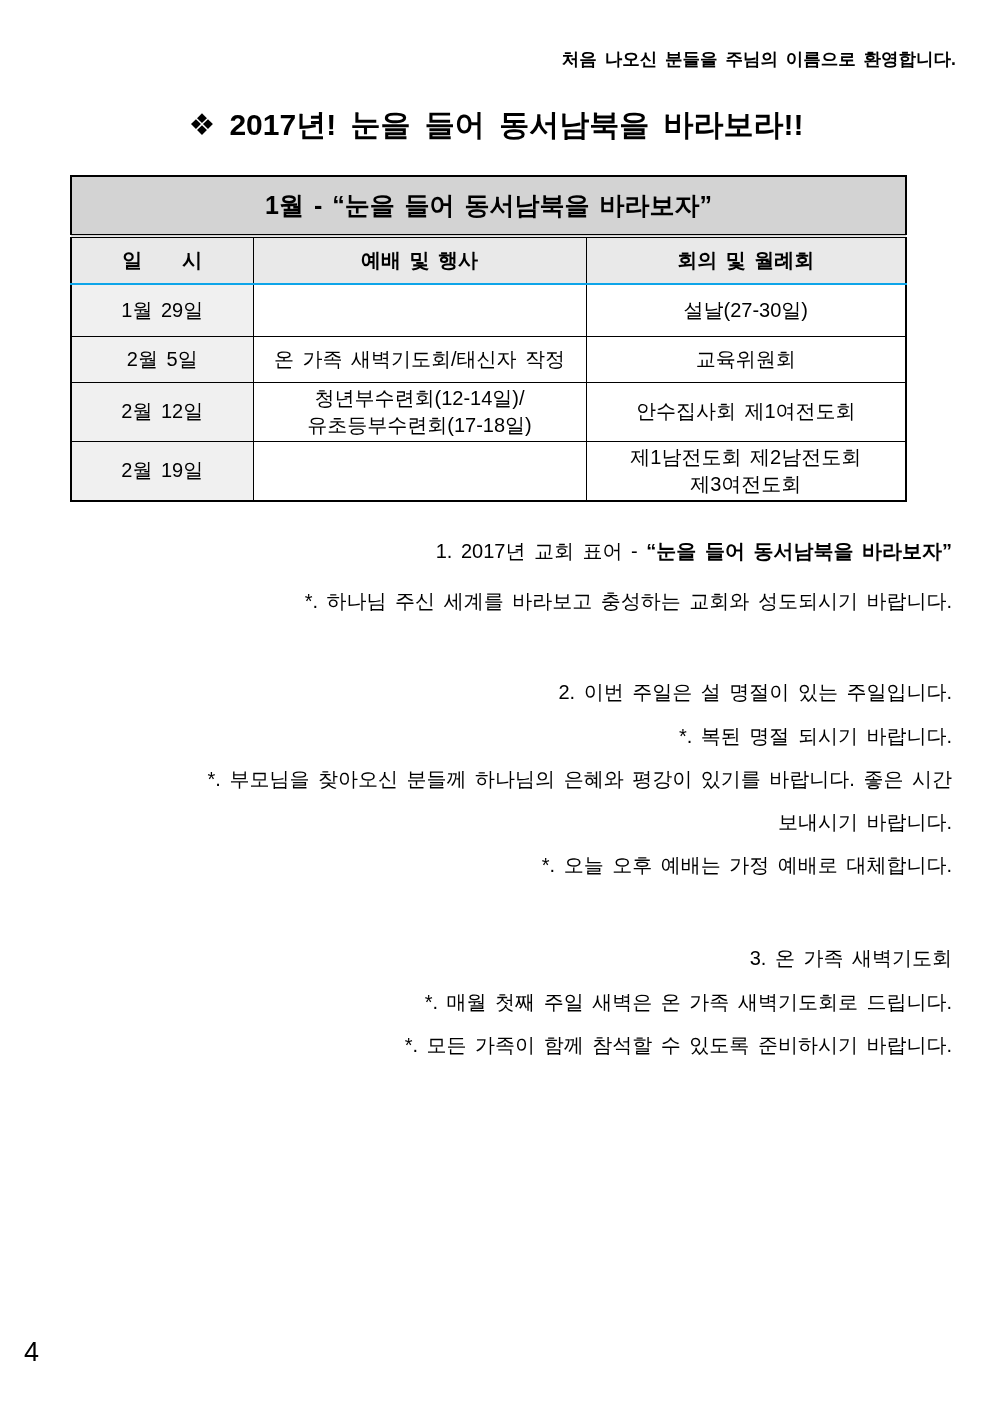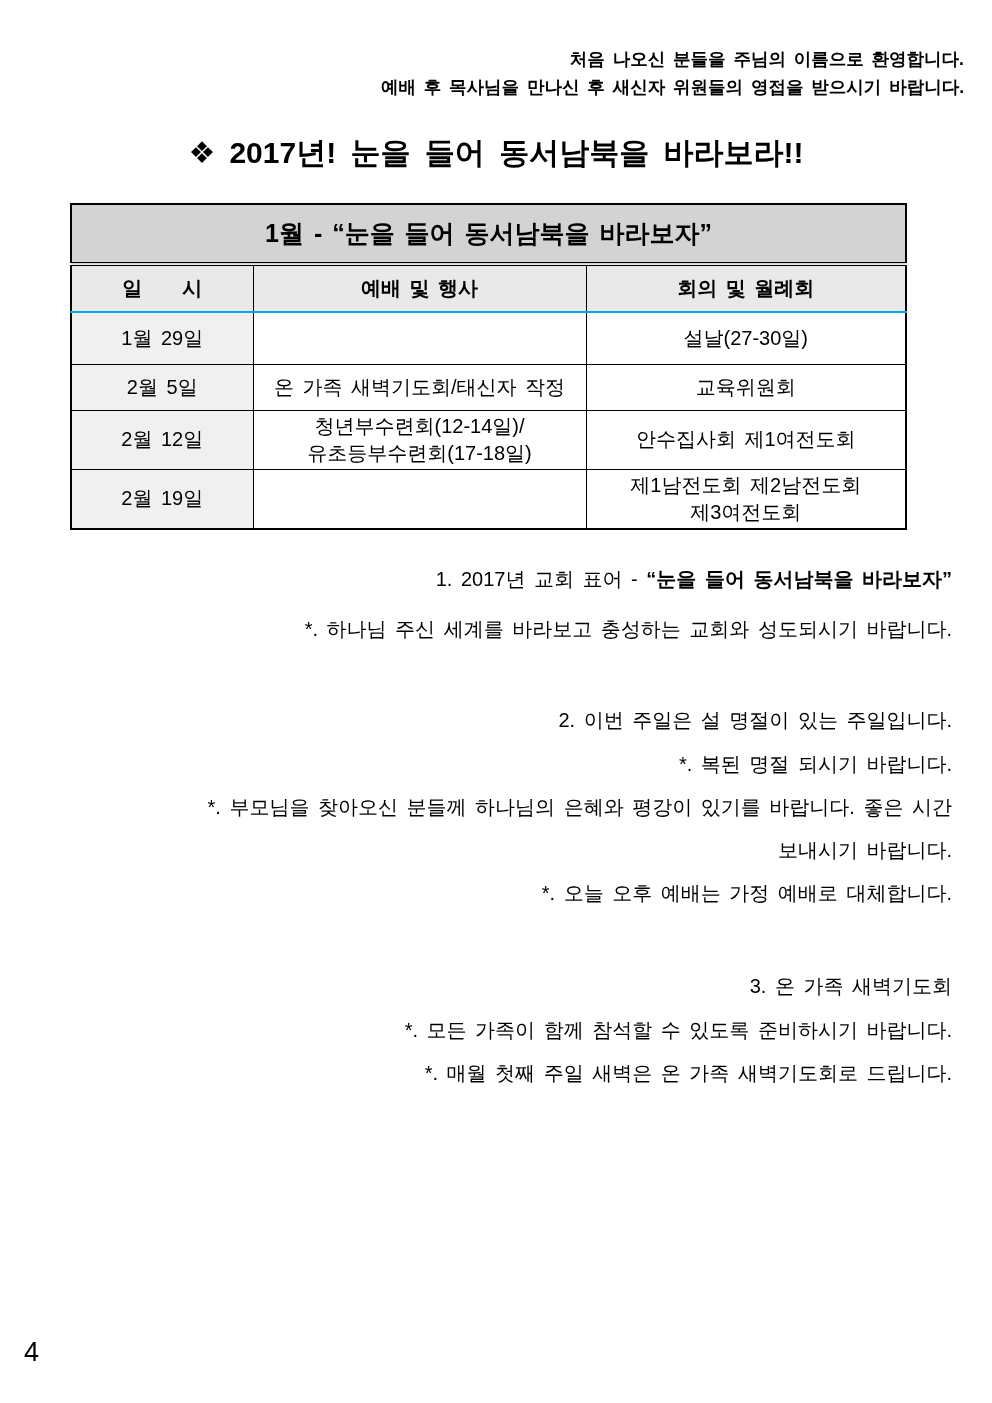--- a/index.html
+++ b/index.html
@@ -7,21 +7,21 @@
   body {
     width: 992px; height: 1403px;
     background: #ffffff;
     color: #000000;
     font-family: "Liberation Sans", "DejaVu Sans", sans-serif;
   }
   .page { position: relative; width: 992px; height: 1403px; overflow: hidden; }
 
   
   .welcome {
-    padding: 45px 28px 0 0;
+    padding: 45px 36px 0 0;
     text-align: right;
     font-weight: bold;
     font-size: 17.5px;
     line-height: 28px;
     word-spacing: 3px;
   }
 
   
   .main-title {
     margin: 32px 0 0 0;
@@ -111,21 +111,20 @@
     line-height: 36px;
   }
 </style>
 </head>
 <body>
 
 <div class="page">
 
   <div class="welcome">
     <div>처음 나오신 분들을 주님의 이름으로 환영합니다.</div>
-    <div>예배 후 목사님을 만나신 후 새신자 위원들의 영접을 받으시기 바랍니다.</div>
   </div>
 
   <h1 class="main-title">
     <span class="title-marker">❖</span><span>2017년! 눈을 들어 동서남북을 바라보라!!</span>
   </h1>
 
   <table class="schedule">
     <colgroup>
       <col class="c-date">
         <col class="c-worship">
@@ -182,21 +181,21 @@
         <p class="sub">*. 복된 명절 되시기 바랍니다.</p>
         <p class="sub">*. 부모님을 찾아오신 분들께 하나님의 은혜와 평강이 있기를 바랍니다. 좋은 시간
 보내시기 바랍니다.</p>
         <p class="sub">*. 오늘 오후 예배는 가정 예배로 대체합니다.</p>
       </div>
     </div>
 
     <div class="notice-item item-3">
       <p class="lead">3. 온 가족 새벽기도회</p>
       <div class="subs">
+        <p class="sub">*. 매월 첫째 주일 새벽은 온 가족 새벽기도회로 드립니다.</p>
         <p class="sub">*. 모든 가족이 함께 참석할 수 있도록 준비하시기 바랍니다.</p>
-        <p class="sub">*. 매월 첫째 주일 새벽은 온 가족 새벽기도회로 드립니다.</p>
       </div>
     </div>
   </div>
 
   <div class="page-number">4</div>
 
 </div>
 
 </body></html>

